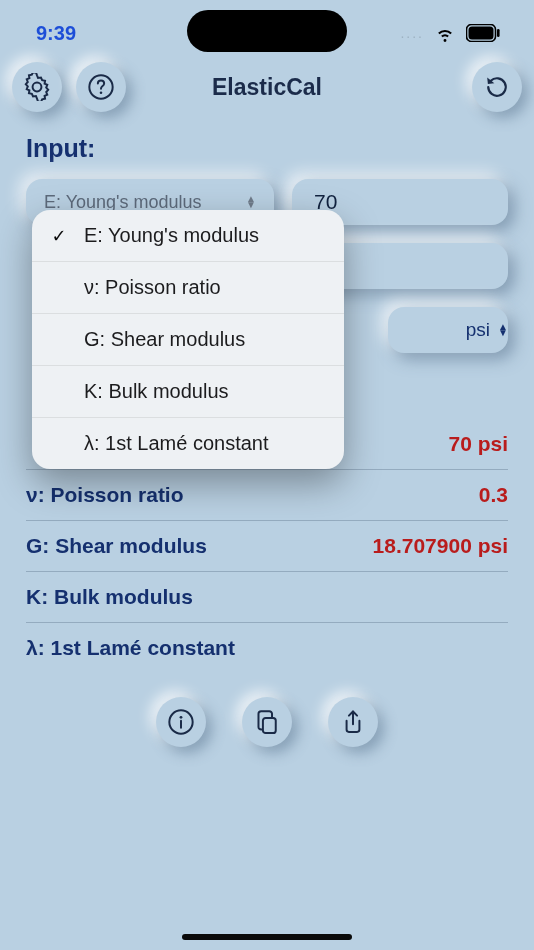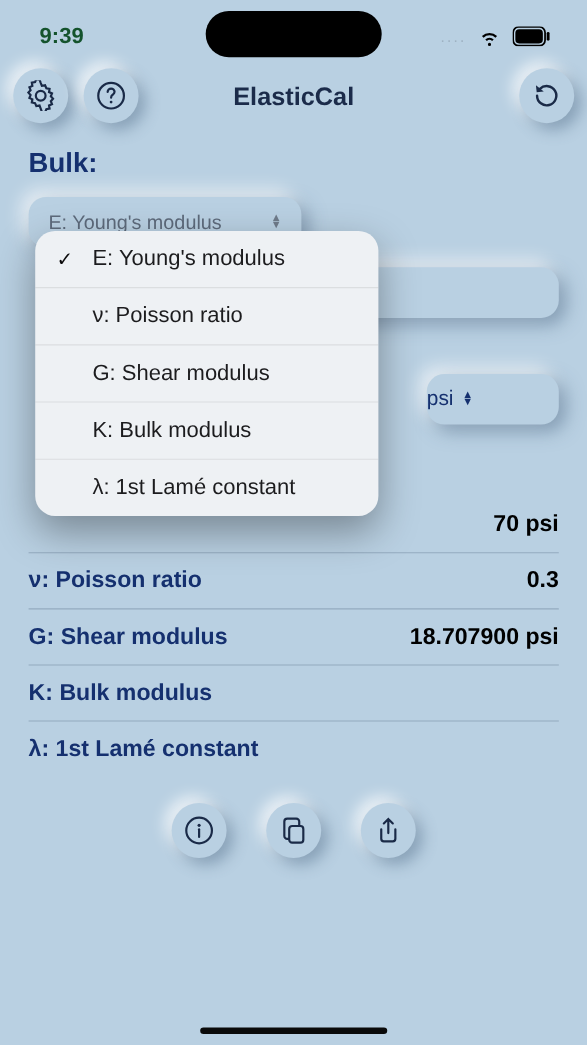--- a/index.html
+++ b/index.html
@@ -5,21 +5,21 @@
     * { margin: 0; padding: 0; box-sizing: border-box; }
     body {
       width: 534px; height: 950px;
       background: #b9d0e2;
       font-family: -apple-system, BlinkMacSystemFont, 'Segoe UI', Helvetica, Arial, sans-serif;
       position: relative; overflow: hidden;
       color: #0a1d4a;
     }
     
     .status-bar { display: flex; justify-content: space-between; align-items: center; padding: 14px 30px 4px; height: 56px; position: relative; }
-    .status-time { font-size: 20px; font-weight: 600; color: #14532d; margin-left: 6px; }
+    .status-time { font-size: 20px; font-weight: 600; color: #1d4ed8; margin-left: 6px; }
     .notch { position: absolute; left: 50%; transform: translateX(-50%); top: 10px; width: 160px; height: 42px; background: #000; border-radius: 22px; }
     .status-right { display: flex; align-items: center; gap: 10px; margin-right: 4px; }
     .status-dots { color: #9eb2c2; font-size: 14px; letter-spacing: 2px; }
     .wifi { width: 22px; height: 22px; }
     .battery { width: 34px; height: 18px; }
 
     
     .header { display: flex; align-items: center; justify-content: space-between; padding: 6px 12px 10px; }
     .header-left { display: flex; gap: 14px; }
     .app-title { font-size: 23px; font-weight: 700; color: #1b2b4a; position: absolute; left: 50%; transform: translateX(-50%); }
@@ -37,41 +37,41 @@
     .input-row { display: flex; align-items: center; gap: 18px; padding: 6px 26px 12px; }
     .pill {
       border-radius: 16px; height: 46px; display: flex; align-items: center;
       background: #b9d0e2;
       box-shadow: 6px 6px 16px rgba(72,99,129,.5), -6px -6px 16px rgba(255,255,255,.75);
     }
     .select-pill { width: 248px; padding: 0 18px; color: #5d6a7b; font-size: 18px; justify-content: space-between; }
     .value-pill { flex: 1; padding: 0 22px; color: #11223f; font-size: 21px; }
     .chevrons { display: inline-flex; flex-direction: column; line-height: 6px; font-size: 10px; color: #6f7b8a; margin-left: 6px; }
     .unit-row { display: flex; justify-content: flex-end; padding: 6px 26px 10px; }
-    .unit-pill { width: 120px; justify-content: flex-start; font-size: 19px; color: #15306f; margin-top: 33px; }
+    .unit-pill { width: 120px; justify-content: flex-end; font-size: 19px; color: #15306f; }
     .unit-pill .chevrons { margin-left: 8px; color: #15306f; }
 
     
     .popover {
       position: absolute; left: 32px; top: 210px; width: 312px;
       background: #eef1f4; border-radius: 18px;
       box-shadow: 0 14px 36px rgba(0,0,0,.35);
       z-index: 50; overflow: hidden;
     }
     .pop-item { display: flex; align-items: center; gap: 14px; padding: 14px 18px 14px 16px; font-size: 20px; color: #1c1c1e; border-bottom: 1px solid rgba(0,0,0,.08); }
     .pop-item:last-child { border-bottom: none; }
     .check { width: 22px; text-align: center; font-size: 18px; color: #0a0a0a; }
     .pop-item .lbl { flex: 1; }
 
     
     .results { padding: 0 26px; }
     .result-row { display: flex; justify-content: space-between; align-items: center; padding: 13px 0; border-bottom: 1px solid rgba(92,114,140,.4); }
     .result-row:last-child { border-bottom: none; }
     .r-label { font-size: 21px; font-weight: 700; color: #15306f; }
-    .r-value { font-size: 21px; font-weight: 600; color: #000000; }
+    .r-value { font-size: 21px; font-weight: 600; color: #b91c1c; }
     .results-top-space { height: 56px; }
     .hidden-result-row { display: flex; justify-content: flex-end; padding: 13px 0; border-bottom: 1px solid rgba(92,114,140,.4); }
     
     .actions { display: flex; justify-content: center; gap: 36px; padding: 24px 0; }
 
     
     .home-ind { position: absolute; bottom: 10px; left: 50%; transform: translateX(-50%); width: 170px; height: 6px; border-radius: 4px; background: #0a0a0a; }
   </style>
 </head>
 <body>
@@ -109,30 +109,33 @@
   </div>
   <div class="app-title">ElasticCal</div>
   <div class="circ-btn">
     <svg class="ic" viewBox="0 0 24 24">
         <path fill="none" stroke="#1a2a47" stroke-width="1.9" stroke-linecap="round" d="M4.5 12a7.5 7.5 0 1 0 2.2-5.3"></path>
         <path fill="#1a2a47" d="M3.6 3.9l.6 5.5 5.5-.6-6.1-4.9z"></path>
       </svg>
   </div>
 </div>
 
-<div class="section-title">Bulk:</div>
+<div class="section-title">Input:</div>
 
 <div class="input-row">
   <div class="pill select-pill">
     <span>E: Young's modulus</span>
     <span class="chevrons">
         <span>▲</span>
         <span>▼</span>
       </span>
   </div>
+  <div class="pill value-pill">
+    <span>70</span>
+  </div>
 </div>
 
 <div class="input-row">
   <div style="width:248px"></div>
   <div class="pill value-pill">
     <span>0.3</span>
   </div>
 </div>
 
 <div class="unit-row">

